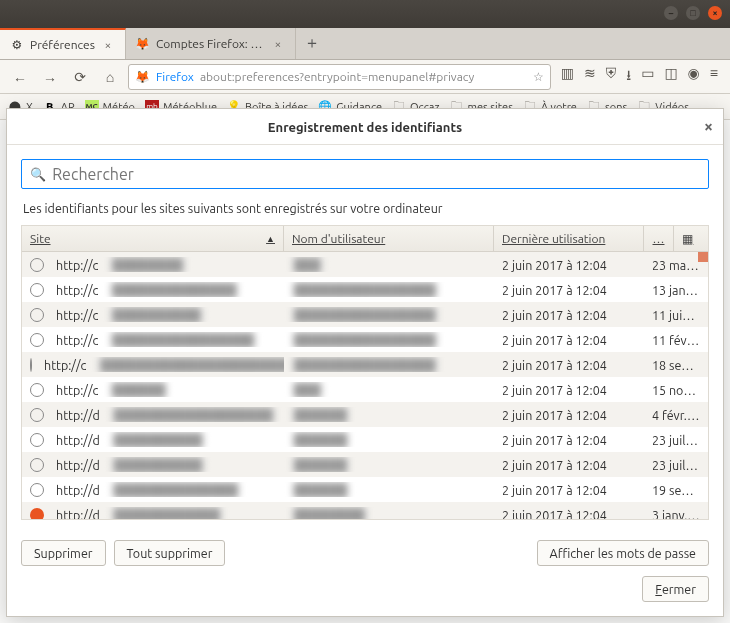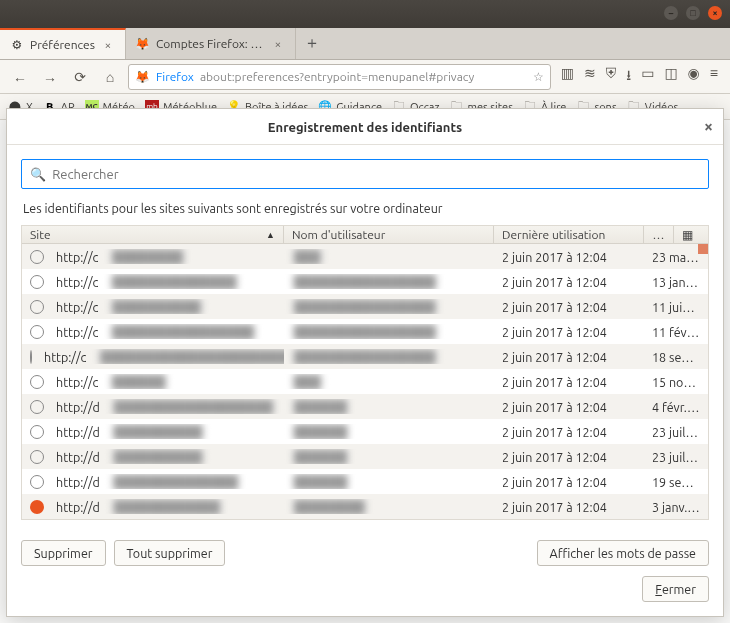--- a/index.html
+++ b/index.html
@@ -38,25 +38,25 @@
 
 
 .content-backdrop { position: absolute; left:0; right:0; top:120px; bottom:0; background: #f9f9f8; }
 
 
 .dialog { position: absolute; left: 6px; right: 6px; top: 108px; bottom: 6px; background: #fff; border: 1px solid #c8c4bc; box-shadow: 0 4px 20px rgba(0,0,0,0.18); display:flex; flex-direction:column; }
 .dlg-header { height: 36px; display:flex; align-items:center; justify-content:center; font-size:13px; font-weight:600; color:#333; border-bottom:1px solid #e3e0da; position:relative;}
 .dlg-header .xbtn { position:absolute; right:10px; top:8px; font-size:16px; color:#666; }
 .dlg-body { flex:1; padding: 14px 14px 10px 14px; display:flex; flex-direction:column; overflow:hidden;}
 .search { height: 30px; border: 1px solid #0a84ff; border-radius: 2px; display:flex; align-items:center; padding:0 8px; gap:6px; font-size:13px; color:#888;}
-.search input { flex:1; border:none; outline:none; font-size:13px; color:#8b5cf6; }
+.search input { flex:1; border:none; outline:none; font-size:16px; color:#8b5cf6; }
 .subtitle { margin:12px 2px 10px 2px; font-size:12.5px; color:#333; }
 
 .table { flex:1; border:1px solid #dedad2; display:flex; flex-direction:column; overflow:hidden;}
-.thead { height:18px; background:linear-gradient(#f5f3ee,#ece9e2); display:flex; align-items:center; font-size:12px; color:#444; border-bottom:1px solid #d6d2ca;}
+.thead { height:26px; background:linear-gradient(#f5f3ee,#ece9e2); display:flex; align-items:center; font-size:12px; color:#444; border-bottom:1px solid #d6d2ca;text-decoration:underline;}
 .th { padding:0 8px; border-right:1px solid #d6d2ca; display:flex; align-items:center; gap:4px; height:100%;}
 .th.site { flex: 0 0 262px; }
 .th.user { flex: 0 0 210px; }
 .th.last { flex: 0 0 150px; }
 .th.dots { flex: 0 0 30px; justify-content:center;}
 .th.picker { flex: 0 0 22px; border-right:none; justify-content:center;}
 .sortarrow { font-size:9px; color:#333; margin-left:auto;}
 
 .tbody { flex:1; overflow:hidden; position:relative;}
 .row { height:25px; display:flex; align-items:center; font-size:12.5px; color:#333;}
@@ -153,21 +153,21 @@
   <span class="bm">
       <span class="ico folder">🗀</span>
       <span>Occaz</span>
     </span>
   <span class="bm">
       <span class="ico folder">🗀</span>
       <span>mes sites</span>
     </span>
   <span class="bm">
       <span class="ico folder">🗀</span>
-      <span>À lire</span>
+      <span>À votre</span>
     </span>
   <span class="bm">
       <span class="ico folder">🗀</span>
       <span>sons</span>
     </span>
   <span class="bm">
       <span class="ico folder">🗀</span>
       <span>Vidéos</span>
     </span>
 </div>

